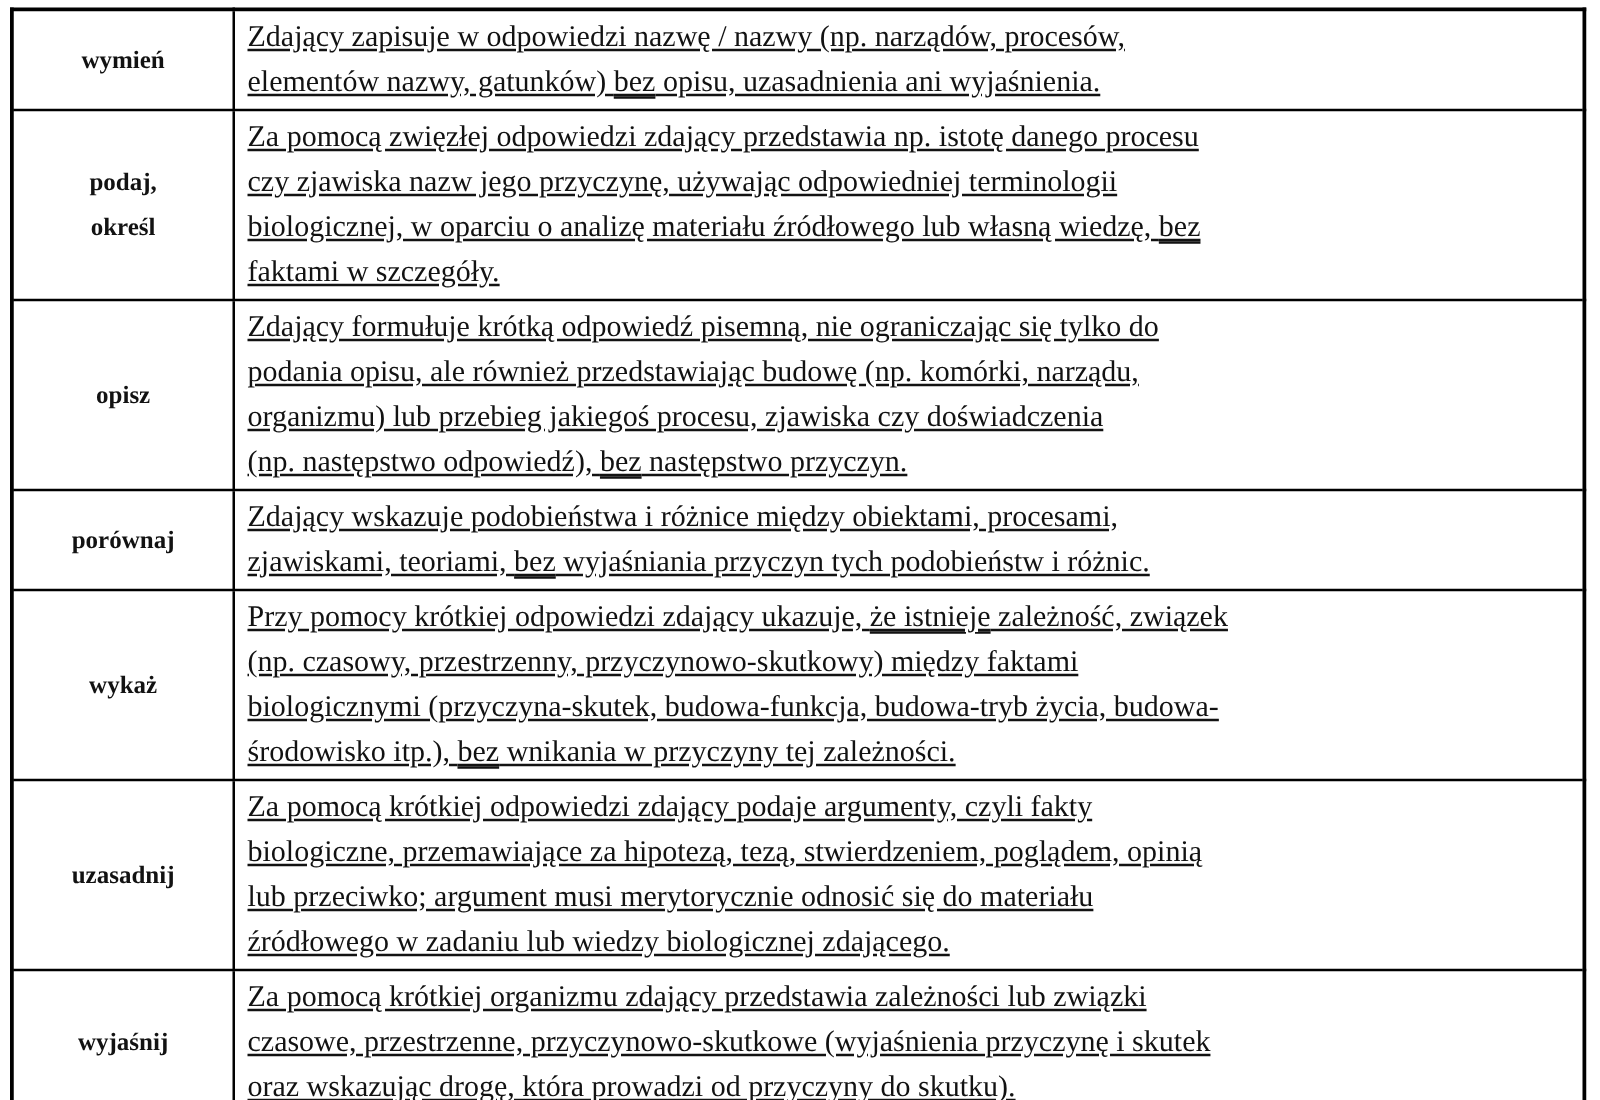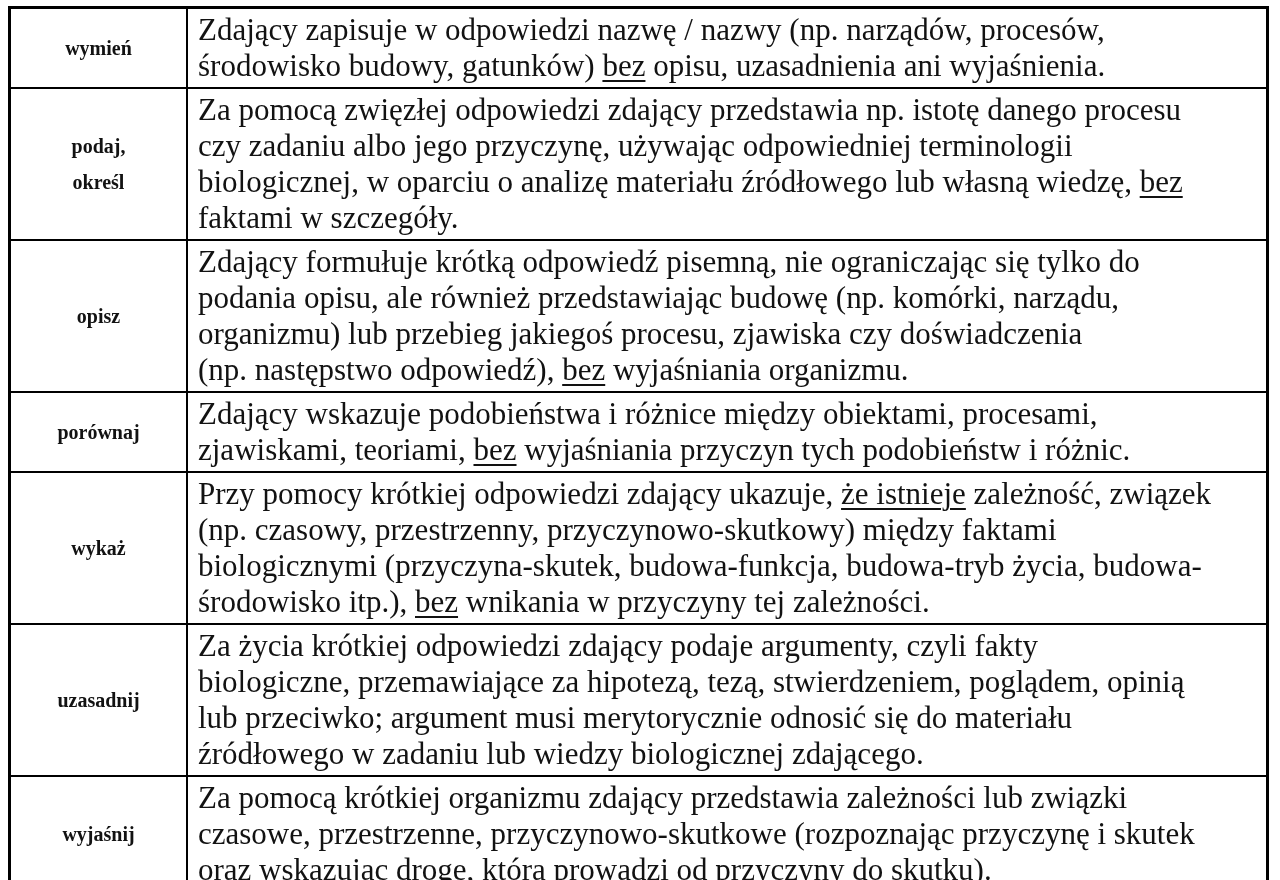--- a/index.html
+++ b/index.html
@@ -34,23 +34,24 @@
   }
   td.term-cell {
     width: 167px;
     text-align: center;
     font-weight: bold;
     font-size: 20px;
     line-height: 36px;
     padding: 2px 4px;
   }
   td.def-cell {
-    font-size: 31px;
+    font-size: 24px;
     line-height: 36px;
     padding: 3px 8px 3px 10px;
+    text-decoration: underline;
   }
   .def-line {
     white-space: nowrap;
   }
   .u {
     text-decoration: underline;
     text-decoration-thickness: 2px;
     text-underline-offset: 4px;
     margin-top: 30px;
   }
@@ -58,41 +59,41 @@
 </head>
 <body>
 
 <div class="page">
   <table class="def-table">
     <tbody>
   <tr>
     <td class="term-cell"><span>wymień</span></td>
     <td class="def-cell">
             <div class="def-line"><span>Zdający zapisuje w odpowiedzi nazwę / nazwy (np. narządów, procesów,</span></div>
-            <div class="def-line"><span>środowisko budowy, gatunków) </span><span class="u">bez</span><span> opisu, uzasadnienia ani wyjaśnienia.</span></div>
+            <div class="def-line"><span>elementów nazwy, gatunków) </span><span class="u">bez</span><span> opisu, uzasadnienia ani wyjaśnienia.</span></div>
           </td>
   </tr>
 
   <tr>
     <td class="term-cell"><span>podaj,</span><br><span>określ</span></td>
     <td class="def-cell">
             <div class="def-line"><span>Za pomocą zwięzłej odpowiedzi zdający przedstawia np. istotę danego procesu</span></div>
-            <div class="def-line"><span>czy zadaniu albo jego przyczynę, używając odpowiedniej terminologii</span></div>
+            <div class="def-line"><span>czy zjawiska nazw jego przyczynę, używając odpowiedniej terminologii</span></div>
             <div class="def-line"><span>biologicznej, w oparciu o analizę materiału źródłowego lub własną wiedzę, </span><span class="u">bez</span></div>
             <div class="def-line"><span>faktami w szczegóły.</span></div>
           </td>
   </tr>
 
   <tr>
     <td class="term-cell"><span>opisz</span></td>
     <td class="def-cell">
             <div class="def-line"><span>Zdający formułuje krótką odpowiedź pisemną, nie ograniczając się tylko do</span></div>
             <div class="def-line"><span>podania opisu, ale również przedstawiając budowę (np. komórki, narządu,</span></div>
             <div class="def-line"><span>organizmu) lub przebieg jakiegoś procesu, zjawiska czy doświadczenia</span></div>
-            <div class="def-line"><span>(np. następstwo odpowiedź), </span><span class="u">bez</span><span> wyjaśniania organizmu.</span></div>
+            <div class="def-line"><span>(np. następstwo odpowiedź), </span><span class="u">bez</span><span> następstwo przyczyn.</span></div>
           </td>
   </tr>
 
   <tr>
     <td class="term-cell"><span>porównaj</span></td>
     <td class="def-cell">
             <div class="def-line"><span>Zdający wskazuje podobieństwa i różnice między obiektami, procesami,</span></div>
             <div class="def-line"><span>zjawiskami, teoriami, </span><span class="u">bez</span><span> wyjaśniania przyczyn tych podobieństw i różnic.</span></div>
           </td>
   </tr>
@@ -103,30 +104,30 @@
             <div class="def-line"><span>Przy pomocy krótkiej odpowiedzi zdający ukazuje, </span><span class="u">że istnieje</span><span> zależność, związek</span></div>
             <div class="def-line"><span>(np. czasowy, przestrzenny, przyczynowo-skutkowy) między faktami</span></div>
             <div class="def-line"><span>biologicznymi (przyczyna-skutek, budowa-funkcja, budowa-tryb życia, budowa-</span></div>
             <div class="def-line"><span>środowisko itp.), </span><span class="u">bez</span><span> wnikania w przyczyny tej zależności.</span></div>
           </td>
   </tr>
 
   <tr>
     <td class="term-cell"><span>uzasadnij</span></td>
     <td class="def-cell">
-            <div class="def-line"><span>Za życia krótkiej odpowiedzi zdający podaje argumenty, czyli fakty</span></div>
+            <div class="def-line"><span>Za pomocą krótkiej odpowiedzi zdający podaje argumenty, czyli fakty</span></div>
             <div class="def-line"><span>biologiczne, przemawiające za hipotezą, tezą, stwierdzeniem, poglądem, opinią</span></div>
             <div class="def-line"><span>lub przeciwko; argument musi merytorycznie odnosić się do materiału</span></div>
             <div class="def-line"><span>źródłowego w zadaniu lub wiedzy biologicznej zdającego.</span></div>
           </td>
   </tr>
 
   <tr>
     <td class="term-cell"><span>wyjaśnij</span></td>
     <td class="def-cell">
             <div class="def-line"><span>Za pomocą krótkiej organizmu zdający przedstawia zależności lub związki</span></div>
-            <div class="def-line"><span>czasowe, przestrzenne, przyczynowo-skutkowe (rozpoznając przyczynę i skutek</span></div>
+            <div class="def-line"><span>czasowe, przestrzenne, przyczynowo-skutkowe (wyjaśnienia przyczynę i skutek</span></div>
             <div class="def-line"><span>oraz wskazując drogę, która prowadzi od przyczyny do skutku).</span></div>
           </td>
   </tr>
 </tbody>
   </table>
 </div>
 
 </body></html>

